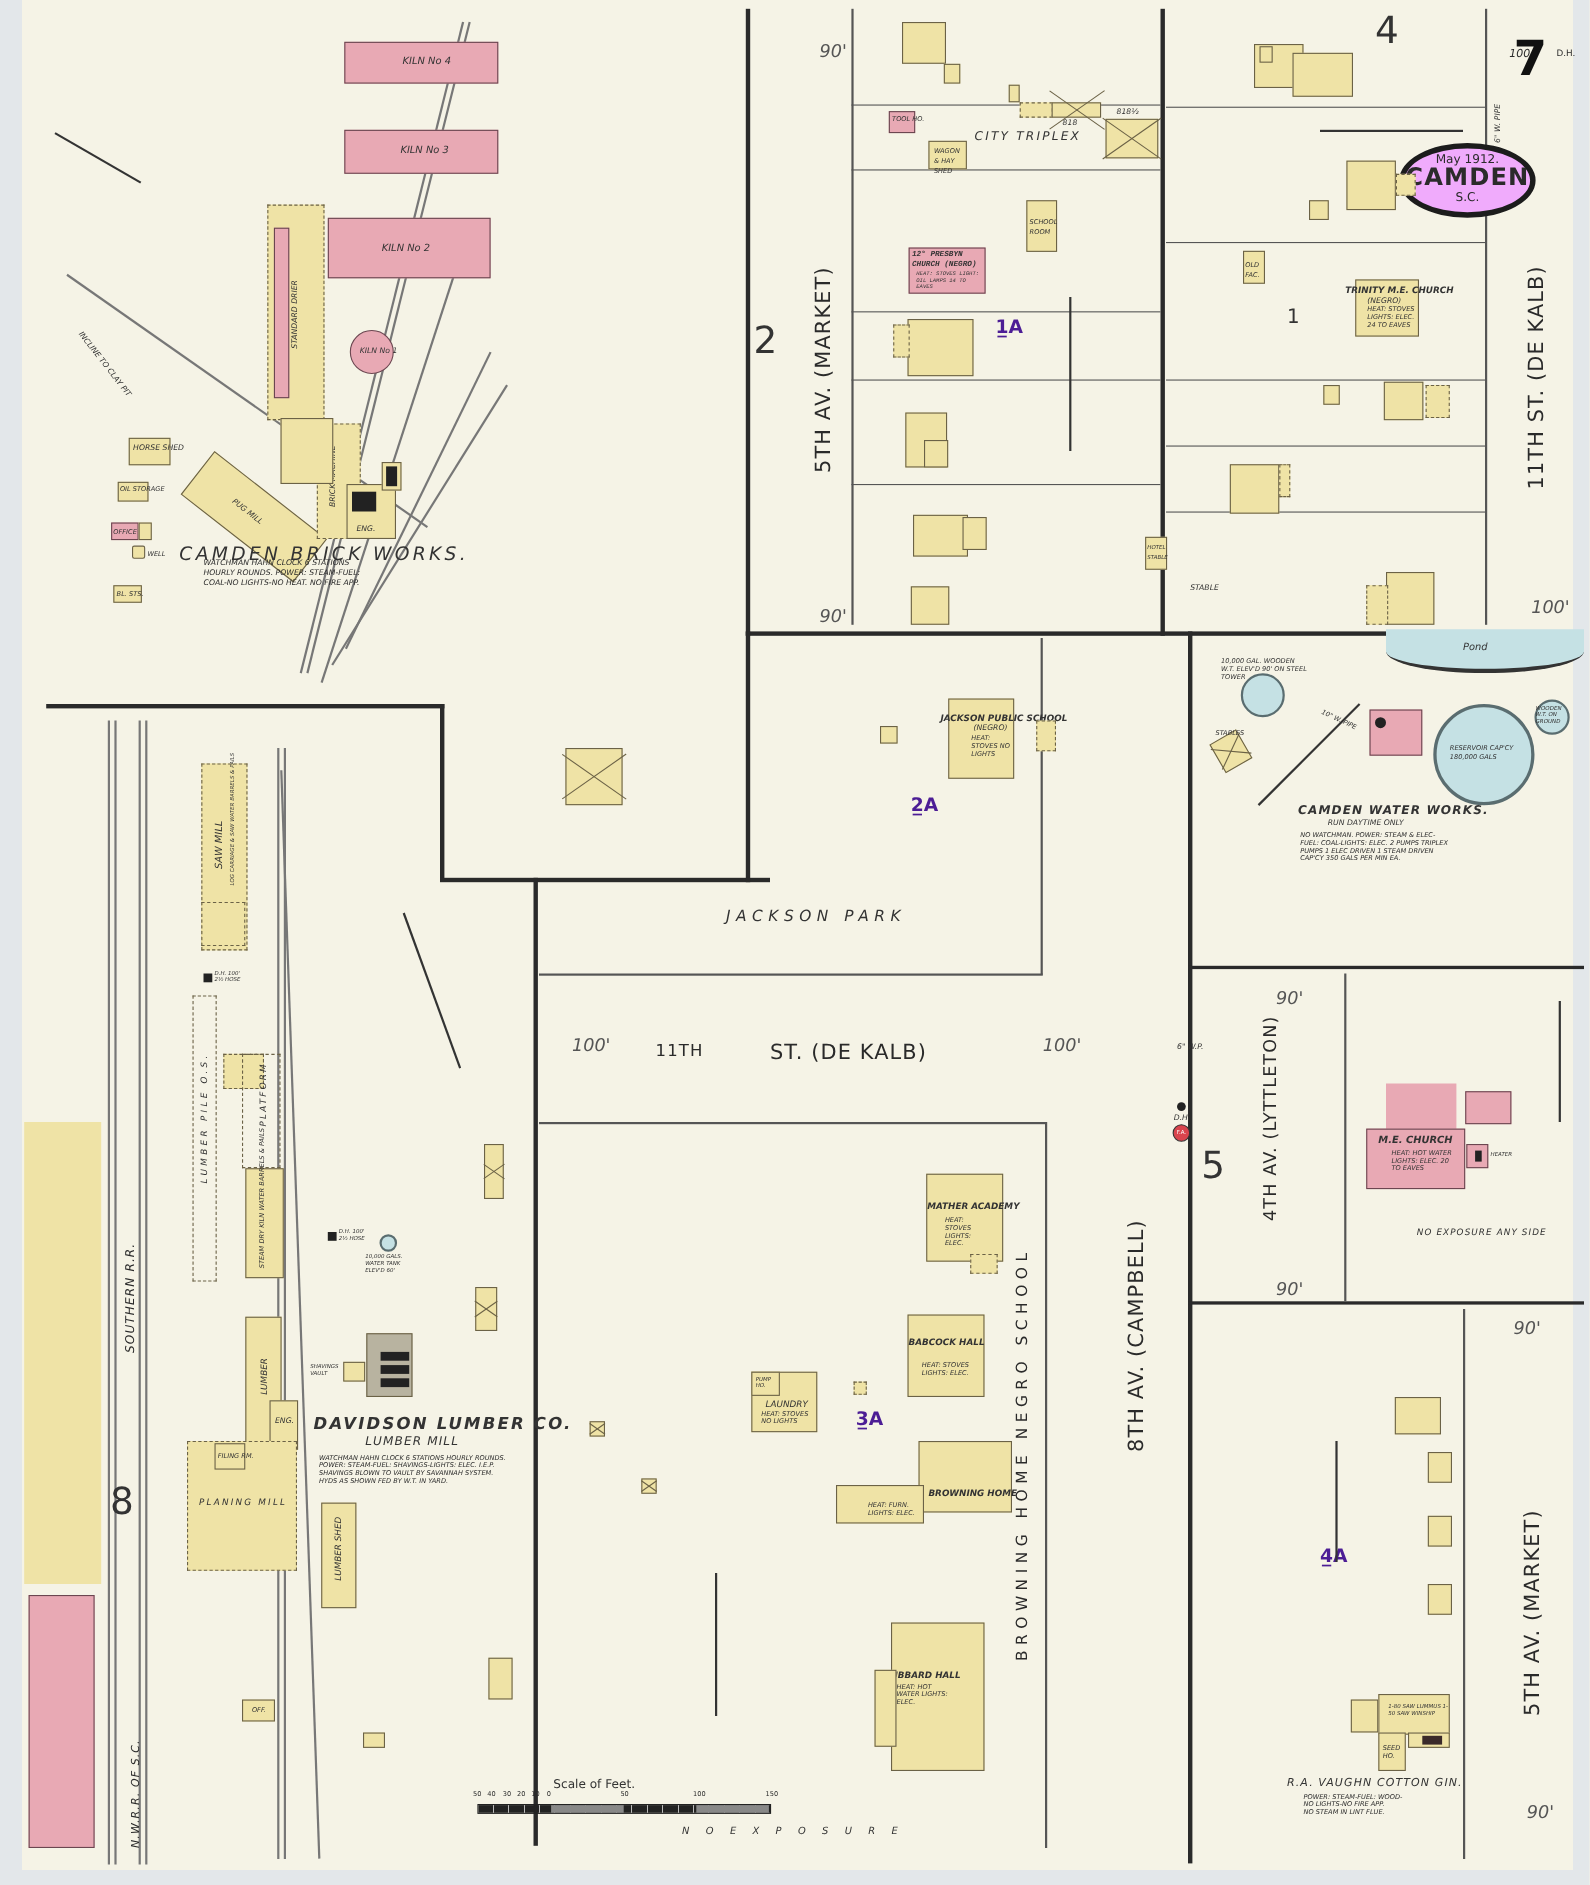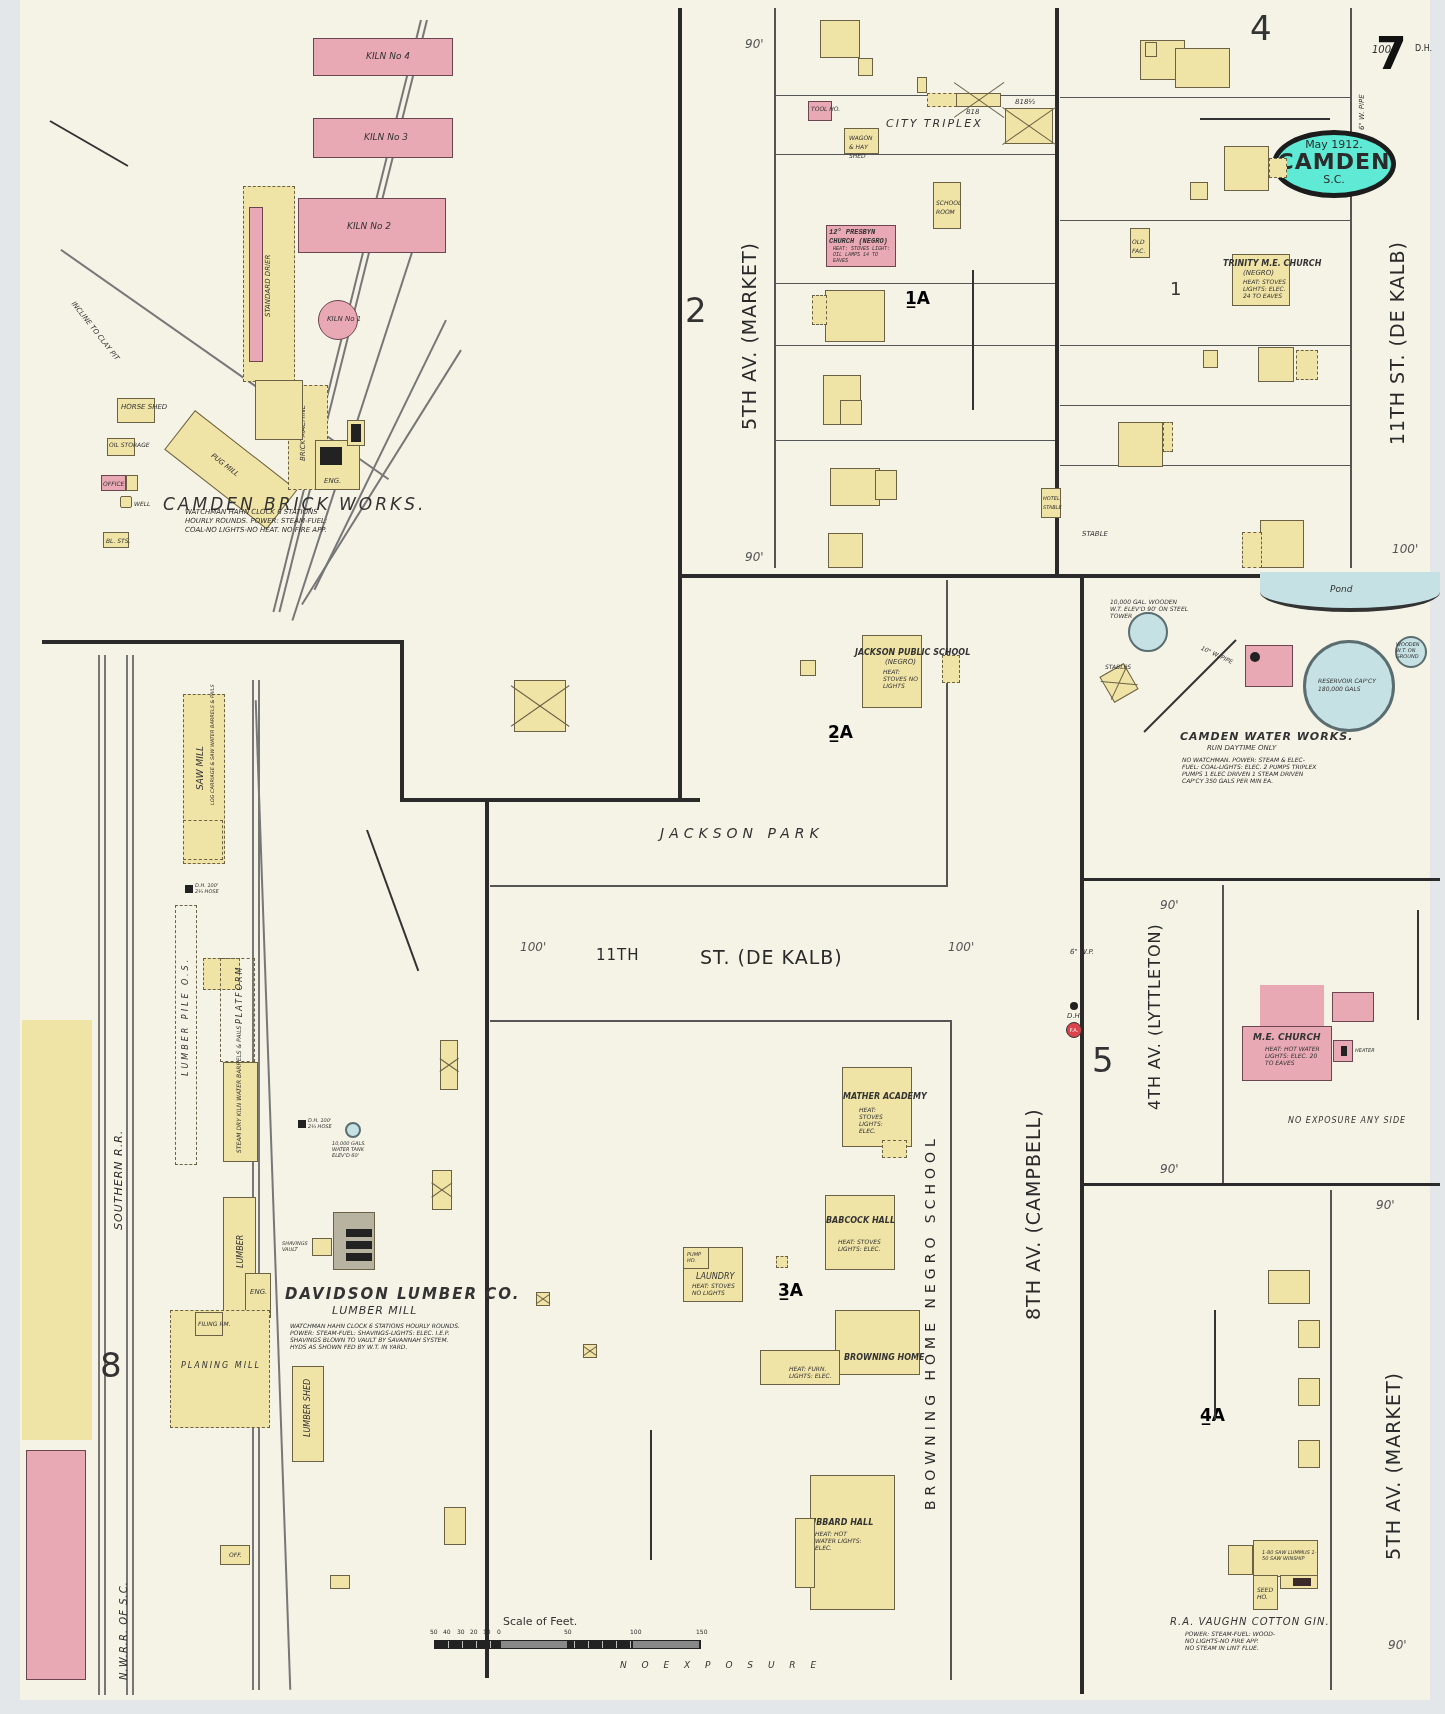--- a/index.html
+++ b/index.html
@@ -10,25 +10,25 @@
   .thin{position:absolute;background:#555;}
   .bldg{position:absolute;background:#efe3a6;border:1.5px solid #6b6246;box-sizing:border-box;}
   .bldg.pink{background:#e8a9b4;border-color:#6b4650;}
   .bldg.dash{border-style:dashed;}
   .bldg.empty{background:transparent;border-style:dashed;}
   .water{position:absolute;border-radius:50%;background:#c5e1e4;border:2px solid #5a6d70;box-sizing:border-box;}
   .label{position:absolute;font-style:italic;white-space:nowrap;color:#333;}
   .street{position:absolute;font-family:"DejaVu Sans",sans-serif;font-size:19px;letter-spacing:1px;color:#2a2a2a;white-space:nowrap;}
   .vert{transform-origin:left top;transform:rotate(-90deg);}
   .blocknum{position:absolute;font-size:34px;font-family:"DejaVu Sans",sans-serif;color:#333;}
-  .sub{position:absolute;font-size:17px;font-weight:bold;color:#000000;}
+  .sub{position:absolute;font-size:17px;font-weight:bold;color:#4c1d95;}
   .small{font-size:9px;font-style:italic;line-height:11px;}
   .tiny{font-size:7px;font-style:italic;line-height:9px;}
   .bigname{font-size:17px;letter-spacing:3px;font-style:italic;}
-  .dim{position:absolute;font-size:12px;font-style:italic;color:#555;}
+  .dim{position:absolute;font-size:16px;font-style:italic;color:#555;}
   .xbox::before,.xbox::after{content:"";position:absolute;left:50%;top:50%;width:141%;height:1px;background:#6b6246;}
   .xbox::before{transform:translate(-50%,-50%) rotate(35deg);}
   .xbox::after{transform:translate(-50%,-50%) rotate(-35deg);}
   .rail{position:absolute;background:#777;width:1.5px;}
 </style>
 </head>
 <body>
 
 <div class="sheet">
 
@@ -76,21 +76,21 @@
   <div class="rail" style="left:400px;top:20px;height:610px;transform-origin:top;transform:rotate(14deg);"></div>
   <div class="rail" style="left:406px;top:20px;height:610px;transform-origin:top;transform:rotate(14deg);"></div>
   <div class="rail" style="left:395px;top:240px;height:400px;transform-origin:top;transform:rotate(18deg);"></div>
   <div class="rail" style="left:440px;top:350px;height:300px;transform-origin:top;transform:rotate(32deg);"></div>
   <div class="rail" style="left:425px;top:320px;height:300px;transform-origin:top;transform:rotate(26deg);"></div>
   <div class="rail" style="left:40px;top:250px;height:400px;transform-origin:top;transform:rotate(-55deg);"></div>
 
   <div class="bldg" style="left:2px;top:1020px;width:70px;height:420px;border:none;"></div>
   <div class="bldg pink" style="left:6px;top:1450px;width:60px;height:230px;"></div>
 
-  <div class="abs" style="left:1252px;top:130px;width:124px;height:68px;border:5px solid #1c1c1c;border-radius:50%;box-sizing:border-box;text-align:center;background:#5eead4;">
+  <div class="abs" style="left:1252px;top:130px;width:124px;height:68px;border:5px solid #1c1c1c;border-radius:50%;box-sizing:border-box;text-align:center;background:#f0abfc;">
     <div style="font-size:11px;margin-top:3px;">May 1912.</div>
     <div style="font-size:22px;line-height:22px;font-weight:bold;letter-spacing:1px;">CAMDEN</div>
     <div style="font-size:11px;">S.C.</div>
   </div>
   <div class="abs" style="left:1356px;top:28px;font-size:44px;font-weight:bold;color:#111;">7</div>
   <div class="abs" style="left:1352px;top:44px;font-size:10px;font-style:italic;">100</div>
   <div class="abs" style="left:1395px;top:44px;font-size:8px;">D.H.</div>
 
   <div class="blocknum" style="left:1230px;top:8px;">4</div>
   <div class="blocknum" style="left:665px;top:290px;">2</div>

